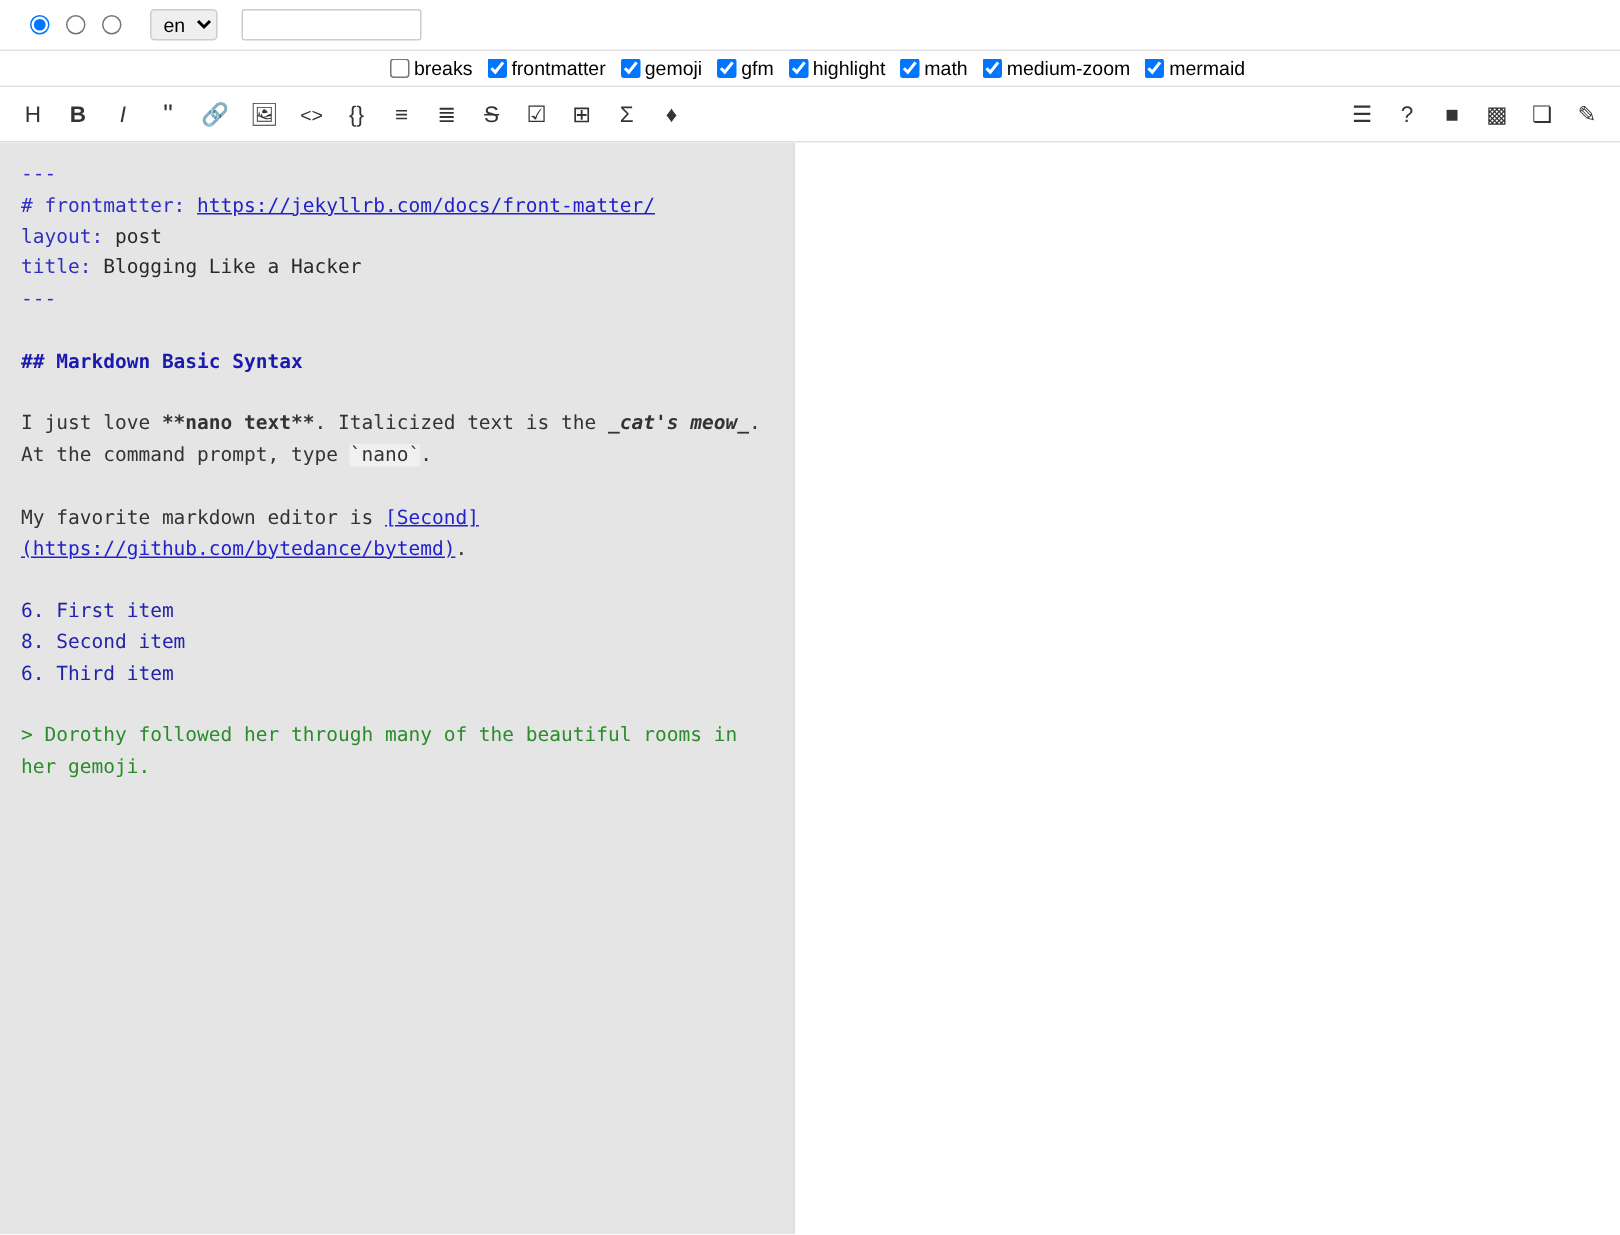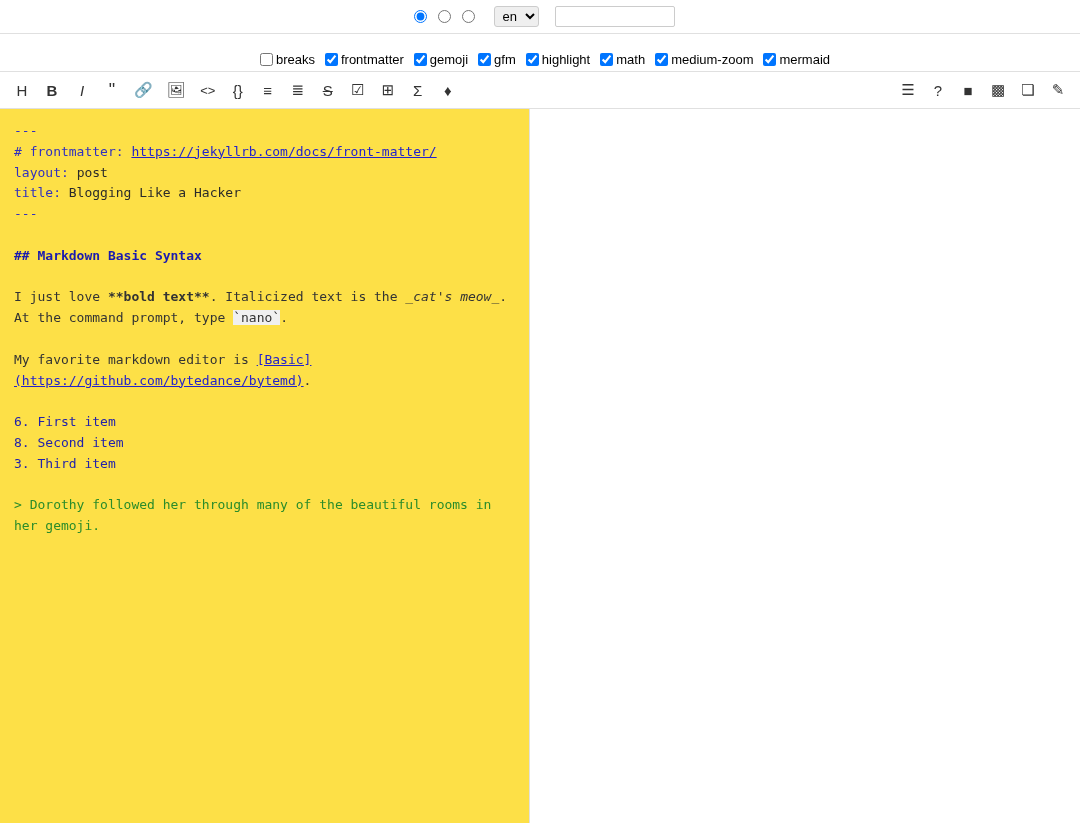--- a/index.html
+++ b/index.html
@@ -1,37 +1,37 @@
 <!DOCTYPE html>
 <html><head>
   <meta charset="utf-8">
   <style>
     * { box-sizing: border-box; margin: 0; padding: 0; }
     body { font-family: -apple-system, BlinkMacSystemFont, 'Segoe UI', sans-serif; font-size: 14px; background: #fff; display: flex; flex-direction: column; height: 823px; overflow: hidden; }
 
     
-    #topbar { display: flex; align-items: center; justify-content: center; gap: 8px; padding: 6px 12px; border-bottom: 1px solid #e0e0e0; font-size: 13px; flex-wrap: wrap; }
+    #topbar { display: flex; align-items: center; justify-content: flex-start; gap: 8px; padding: 6px 12px; border-bottom: 1px solid #e0e0e0; font-size: 13px; flex-wrap: wrap; }
     #topbar label { display: flex; align-items: center; gap: 3px; }
     #topbar select { font-size: 13px; padding: 1px 4px; border: 1px solid #ccc; border-radius: 3px; }
     #topbar input[type="text"] { width: 120px; border: 1px solid #ccc; padding: 2px 4px; font-size: 13px; border-radius: 2px; }
 
     
     #pluginsbar { display: flex; align-items: center; gap: 10px; padding: 4px 12px; border-bottom: 1px solid #e0e0e0; font-size: 13px; justify-content: center; flex-wrap: wrap; }
-    #pluginsbar label { display: flex; align-items: center; gap: 3px; margin-top: 14px; }
+    #pluginsbar label { display: flex; align-items: center; gap: 3px; }
 
     
     #toolbar { display: flex; align-items: center; padding: 4px 8px; border-bottom: 1px solid #e0e0e0; gap: 2px; }
     #toolbar .tb-btn { background: none; border: none; cursor: pointer; padding: 4px 6px; font-size: 15px; color: #333; display: flex; align-items: center; justify-content: center; border-radius: 3px; min-width: 28px; height: 28px; }
     #toolbar .tb-right { margin-left: auto; display: flex; gap: 2px; }
 
     
     #main { display: flex; flex: 1; overflow: hidden; }
 
     
-    #editor-pane { width: 530px; border-right: 1px solid #e0e0e0; overflow-y: auto; padding: 12px 14px; font-family: 'Courier New', monospace; font-size: 13px; line-height: 1.6; color: #333; background: #fde047; }
+    #editor-pane { width: 530px; border-right: 1px solid #e0e0e0; overflow-y: auto; padding: 12px 14px; font-family: 'Courier New', monospace; font-size: 13px; line-height: 1.6; color: #333; background: #e5e5e5; }
     #editor-pane pre { white-space: pre-wrap; word-break: break-word; }
 
     
     .c-dash { color: #3030c0; }
     .c-heading { color: #1a1aaf; font-weight: bold; }
     .c-key { color: #3030c0; }
     .c-str { color: #2a2a2a; }
     .c-link { color: #2222cc; text-decoration: underline; }
     .c-code-inline { background: #f0f0f0; margin-top: 48px; }
     .c-list { color: #2222aa; }
@@ -110,27 +110,27 @@
 
   <div id="editor-pane">
     <pre><span class="c-dash">---</span>
 <span class="c-key"># frontmatter:</span> <span class="c-link">https://jekyllrb.com/docs/front-matter/</span>
 <span class="c-key">layout:</span> <span class="c-str">post</span>
 <span class="c-key">title:</span> <span class="c-str">Blogging Like a Hacker</span>
 <span class="c-dash">---</span>
 
 <span class="c-heading">## Markdown Basic Syntax</span>
 
-I just love <span style="font-weight:bold;">**bold text**</span>. Italicized text is the <span style="font-style:italic;">_cat's meow_</span>.
+I just love <span style="font-weight:bold;">**nano text**</span>. Italicized text is the <span style="font-style:italic;font-weight:bold;">_cat's meow_</span>.
 At the command prompt, type <span class="c-code-inline">`nano`</span>.
 
-My favorite markdown editor is <span class="c-link">[Basic]</span>
+My favorite markdown editor is <span class="c-link">[Second]</span>
 <span class="c-link">(https://github.com/bytedance/bytemd)</span>.
 
 <span class="c-list">6. First item</span>
 <span class="c-list">8. Second item</span>
-<span class="c-list">3. Third item</span>
+<span class="c-list">6. Third item</span>
 
 <span class="c-blockquote">&gt; Dorothy followed her through many of the beautiful rooms in</span>
 <span class="c-blockquote">her gemoji.</span>
 
 <span class="c-code-fence"></span></pre>
     </div>
   </div>
 </body></html>

